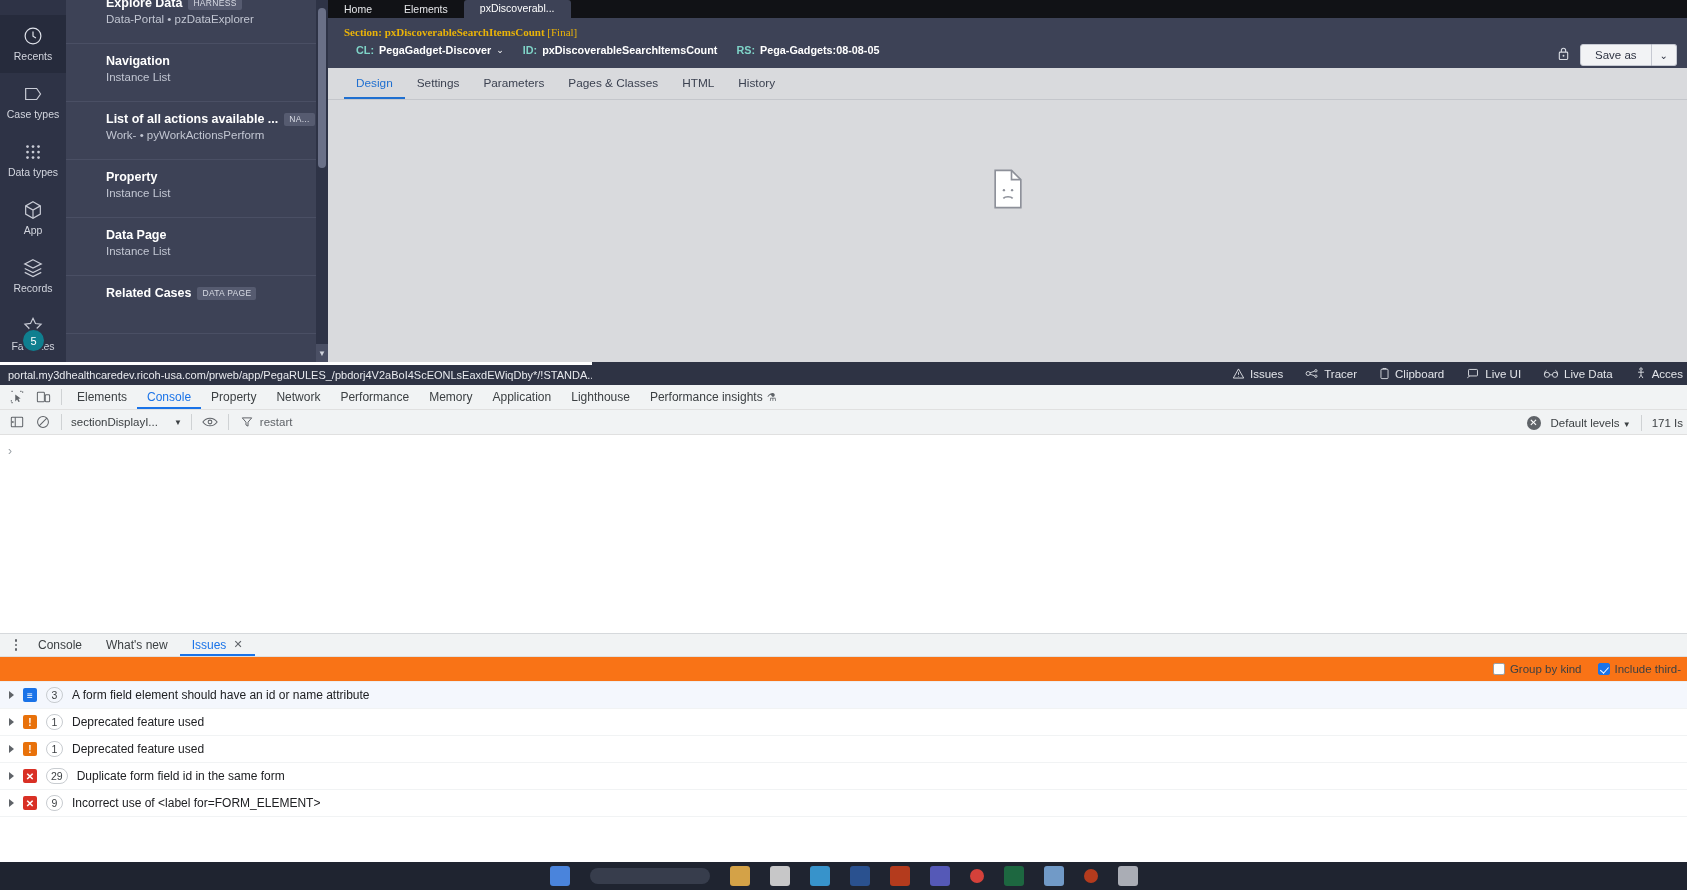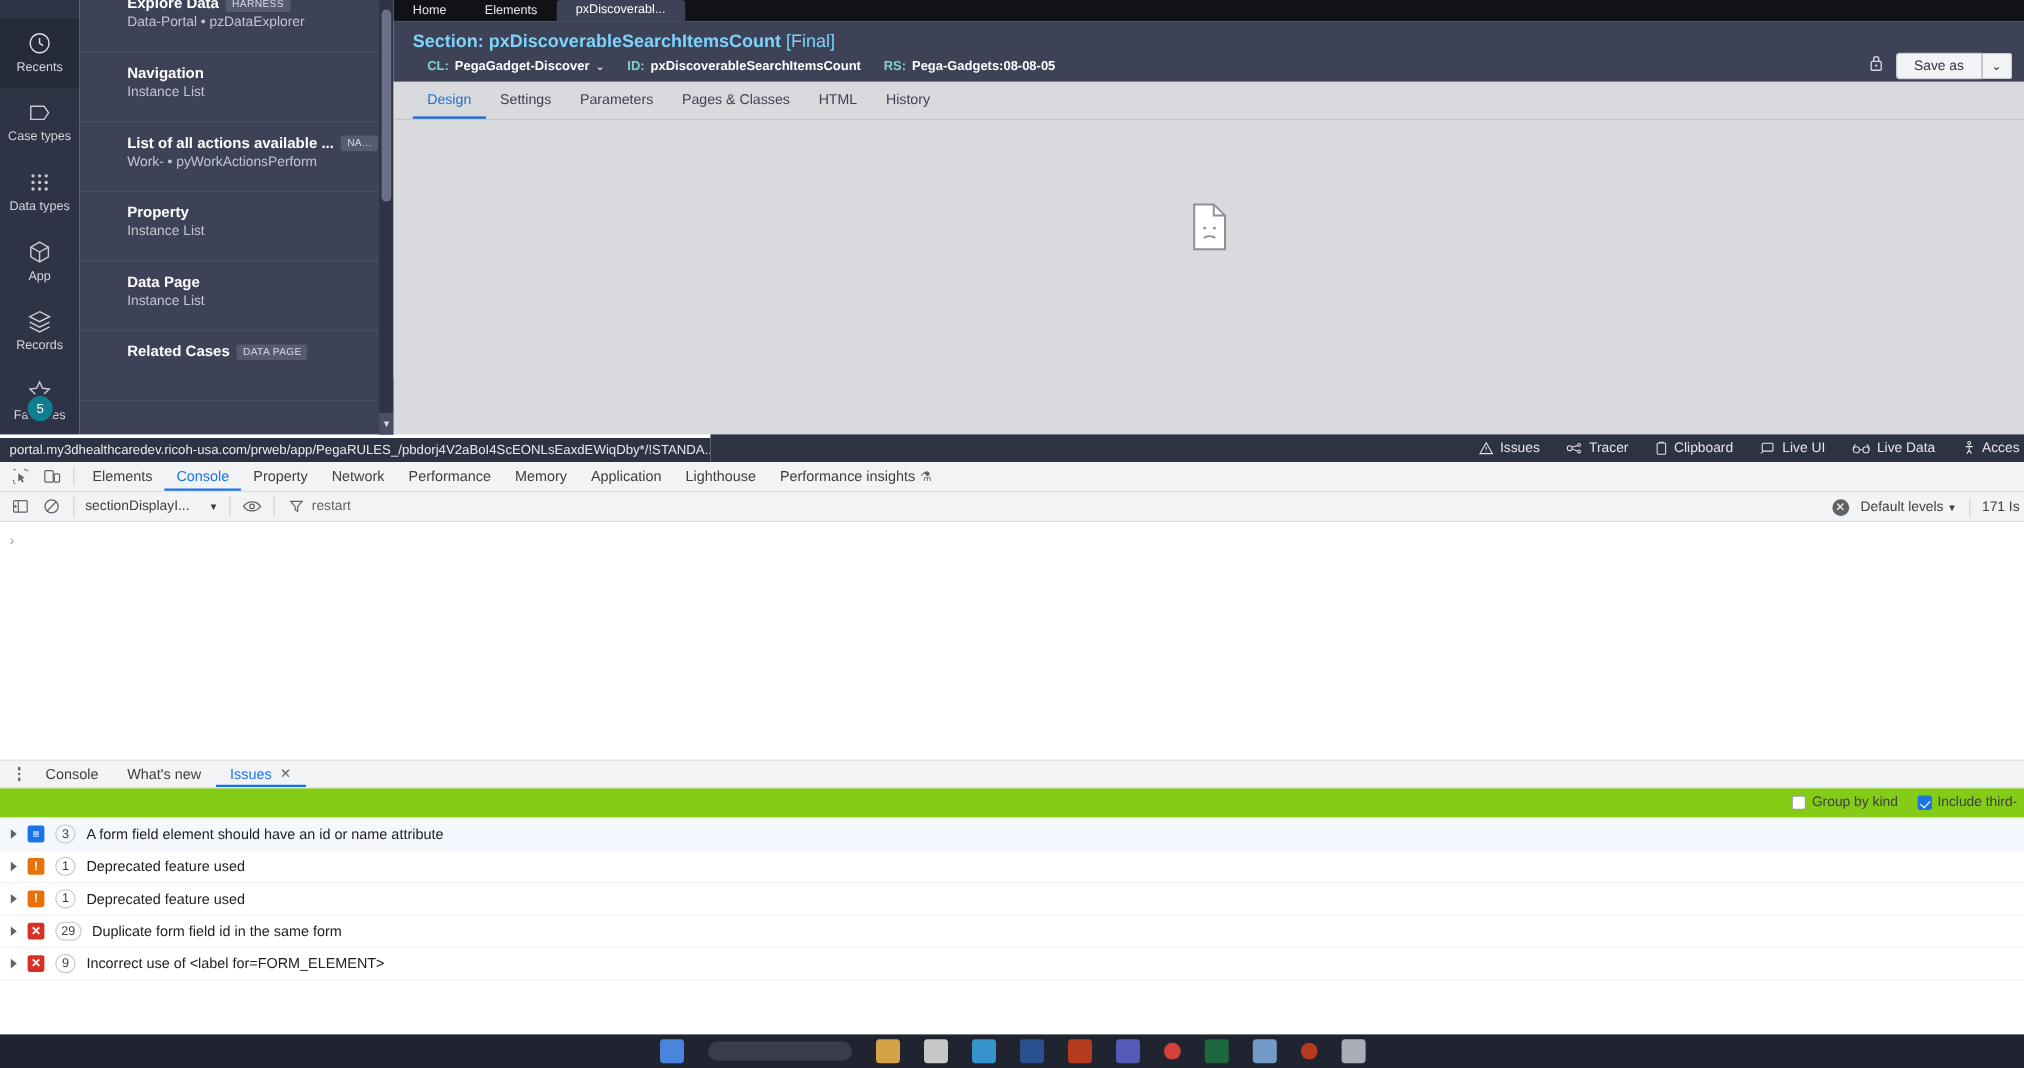--- a/index.html
+++ b/index.html
@@ -67,21 +67,21 @@
   }
 
   
   .editor { position:absolute; left:328px; top:0; right:0; height:362px; background:#d9dadd; }
 
   .tabstrip { height:18px; background:#111216; display:flex; align-items:flex-end; }
   .tabstrip .t { font-size:10.5px; color:#e6e7ea; padding:2px 16px 3px; cursor:pointer; }
   .tabstrip .t.sel { background:#3d4256; color:#ffffff; border-radius:3px 3px 0 0; padding-bottom:4px; }
 
   .rulehdr { background:#3d4256; padding:8px 14px 9px 16px; position:relative; height:50px; }
-  .rulehdr .line1 { font-size:15px; color:#7dd3fc; font-weight:bold; }
+  .rulehdr .line1 { font-size:11px; color:#eab308; font-weight:bold;font-family:Liberation Serif, serif; }
   .rulehdr .line1 .fin { font-weight:normal; }
   .rulehdr .line2 { margin-top:6px; font-size:10.8px; color:#ffffff; display:flex; align-items:center; gap:5px;margin-left:12px; }
   .rulehdr .lbl { color:#7fd4c8; font-weight:bold; }
   .rulehdr .val { font-weight:bold; color:#ffffff; }
   .rulehdr .gap { display:inline-block; width:9px; }
   .rulehdr .caret { color:#ffffff; font-size:9px; }
 
   .hdr-right { position:absolute; right:10px; top:26px; display:flex; align-items:center; gap:10px; }
   .lock-icon { color:#d7dae2; }
   .saveas {
@@ -169,21 +169,21 @@
     height:23px; background:#f1f3f4; border-bottom:1px solid #e0e0e0;
     display:flex; align-items:center; padding-left:6px;
   }
   .kebab { width:20px; display:flex; flex-direction:column; align-items:center; gap:2px; cursor:pointer; }
   .kebab i { width:2.5px; height:2.5px; background:#5f6368; border-radius:50%; display:block; }
   .dw-tab { font-size:12px; color:#3c4043; padding:3px 12px 4px; cursor:pointer; display:flex; align-items:center; gap:7px; }
   .dw-tab.sel { color:#1a73e8; box-shadow:inset 0 -2px 0 #1a73e8; }
   .dw-close { font-size:11px; color:#5f6368; }
 
   .dw-opts {
-    height:25px; background:#84cc16; border-bottom:1px solid #eceef0;
+    height:25px; background:#f97316; border-bottom:1px solid #eceef0;
     display:flex; align-items:center; justify-content:flex-end; gap:16px; padding-right:6px;text-align:right;
   }
   .opt { display:flex; align-items:center; gap:5px; font-size:11.5px; color:#3c4043; cursor:pointer; white-space:nowrap; }
   .cb { width:12px; height:12px; border:1px solid #9aa0a6; border-radius:2px; background:#fff; display:block; }
   .cb.on { background:#1a73e8; border-color:#1a73e8; position:relative; }
   .cb.on:after {
     content:""; position:absolute; left:3.5px; top:0.5px; width:3.5px; height:7px;
     border:solid #fff; border-width:0 1.6px 1.6px 0; transform:rotate(42deg);
   }
 

